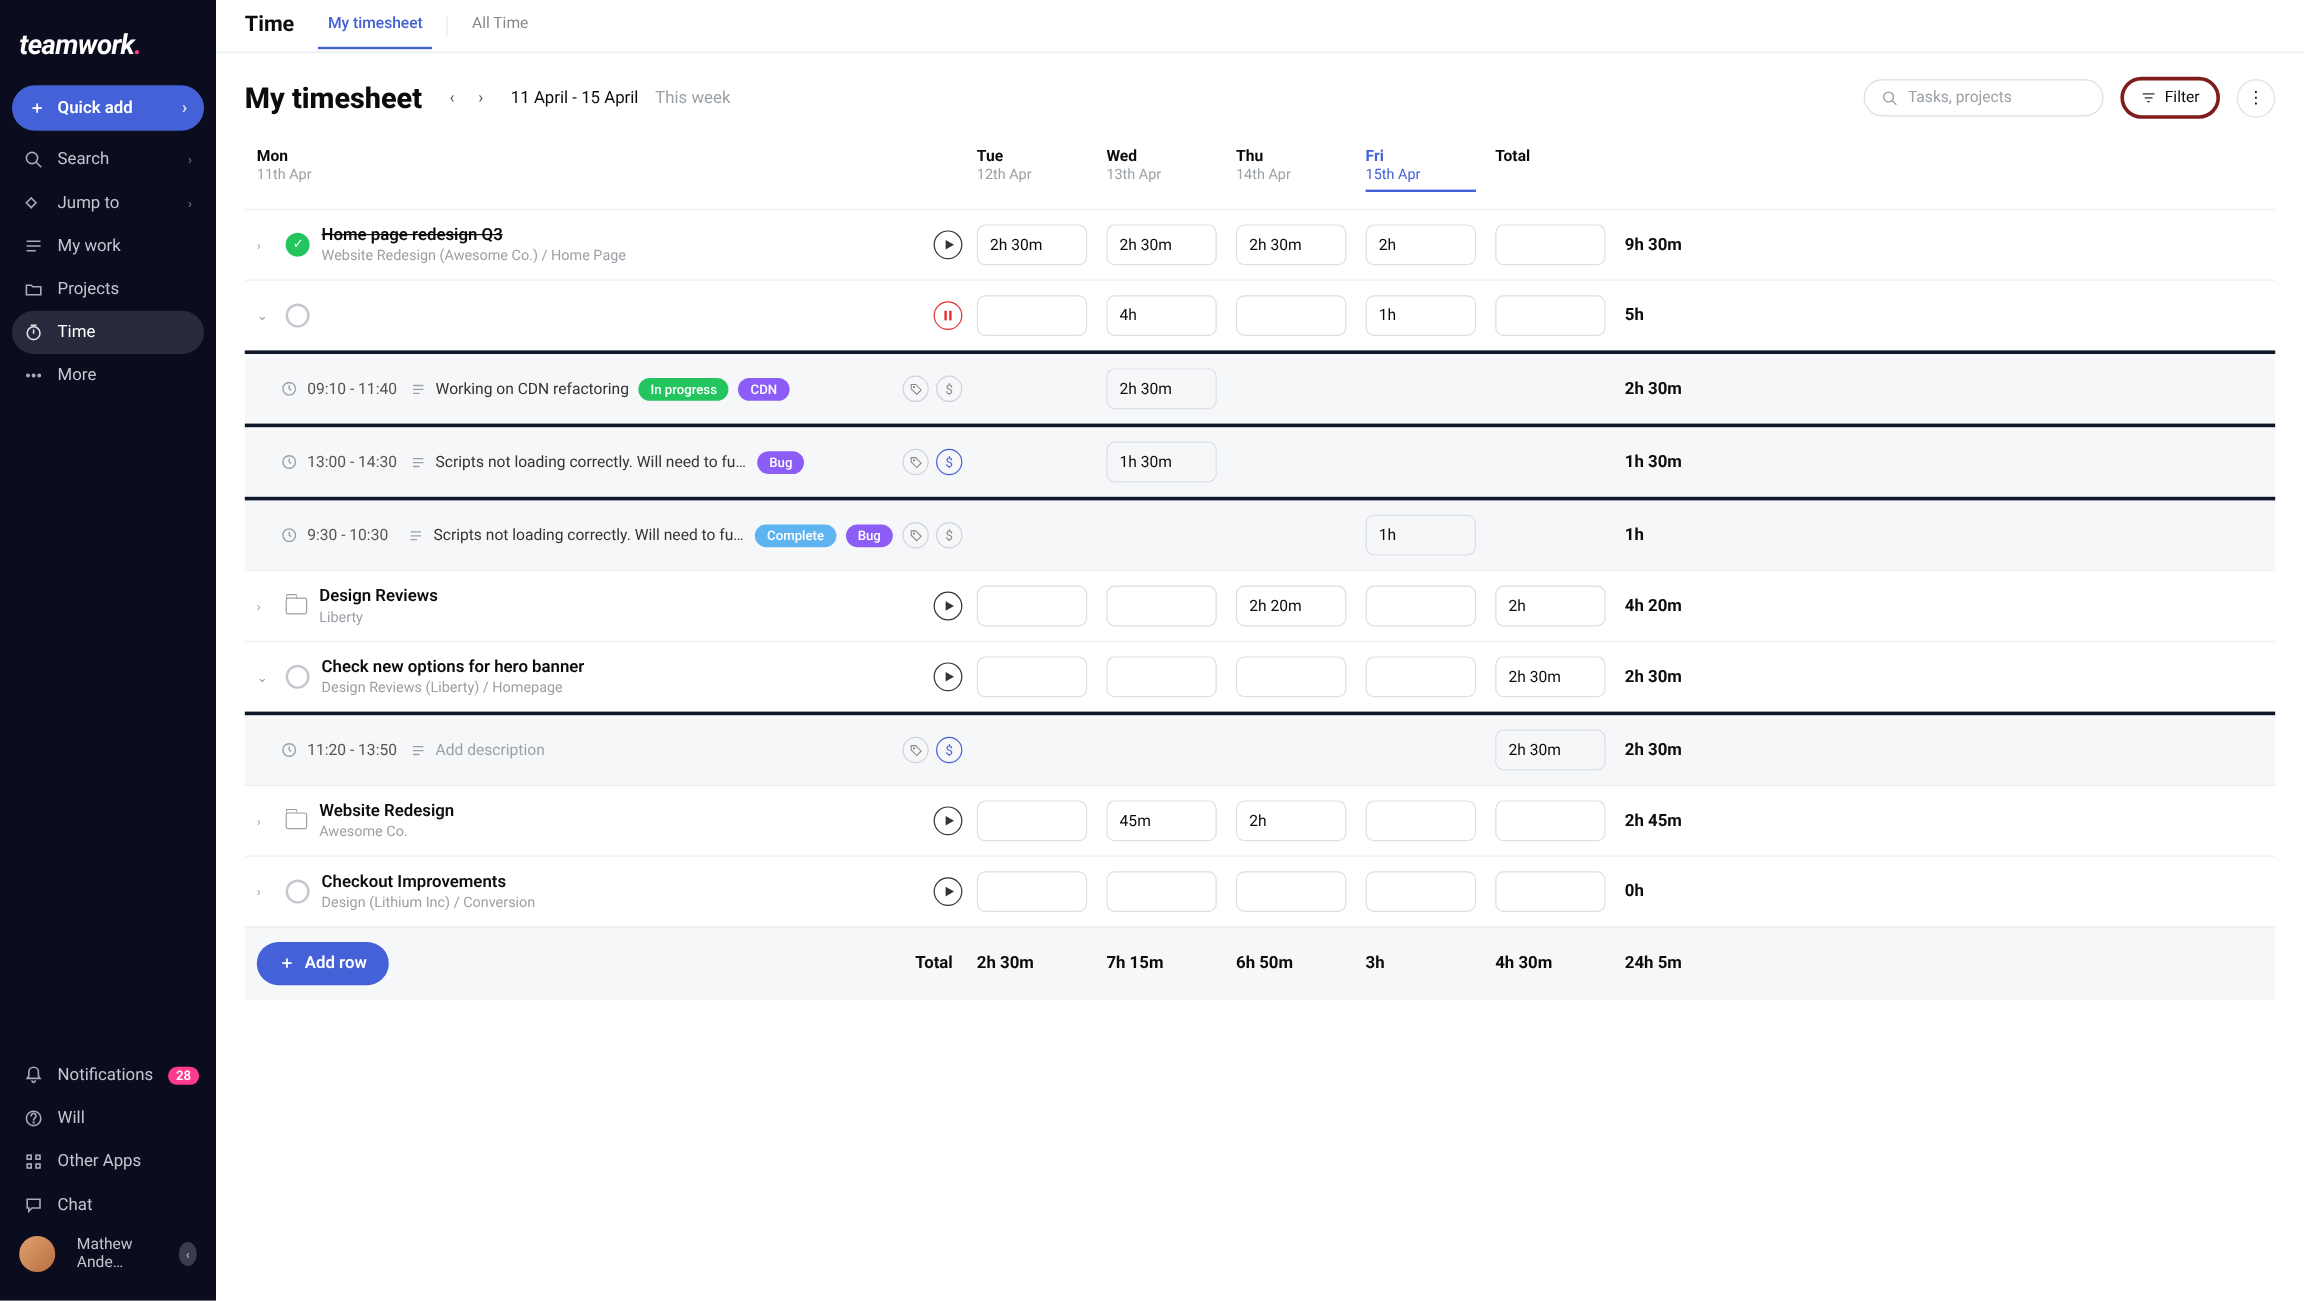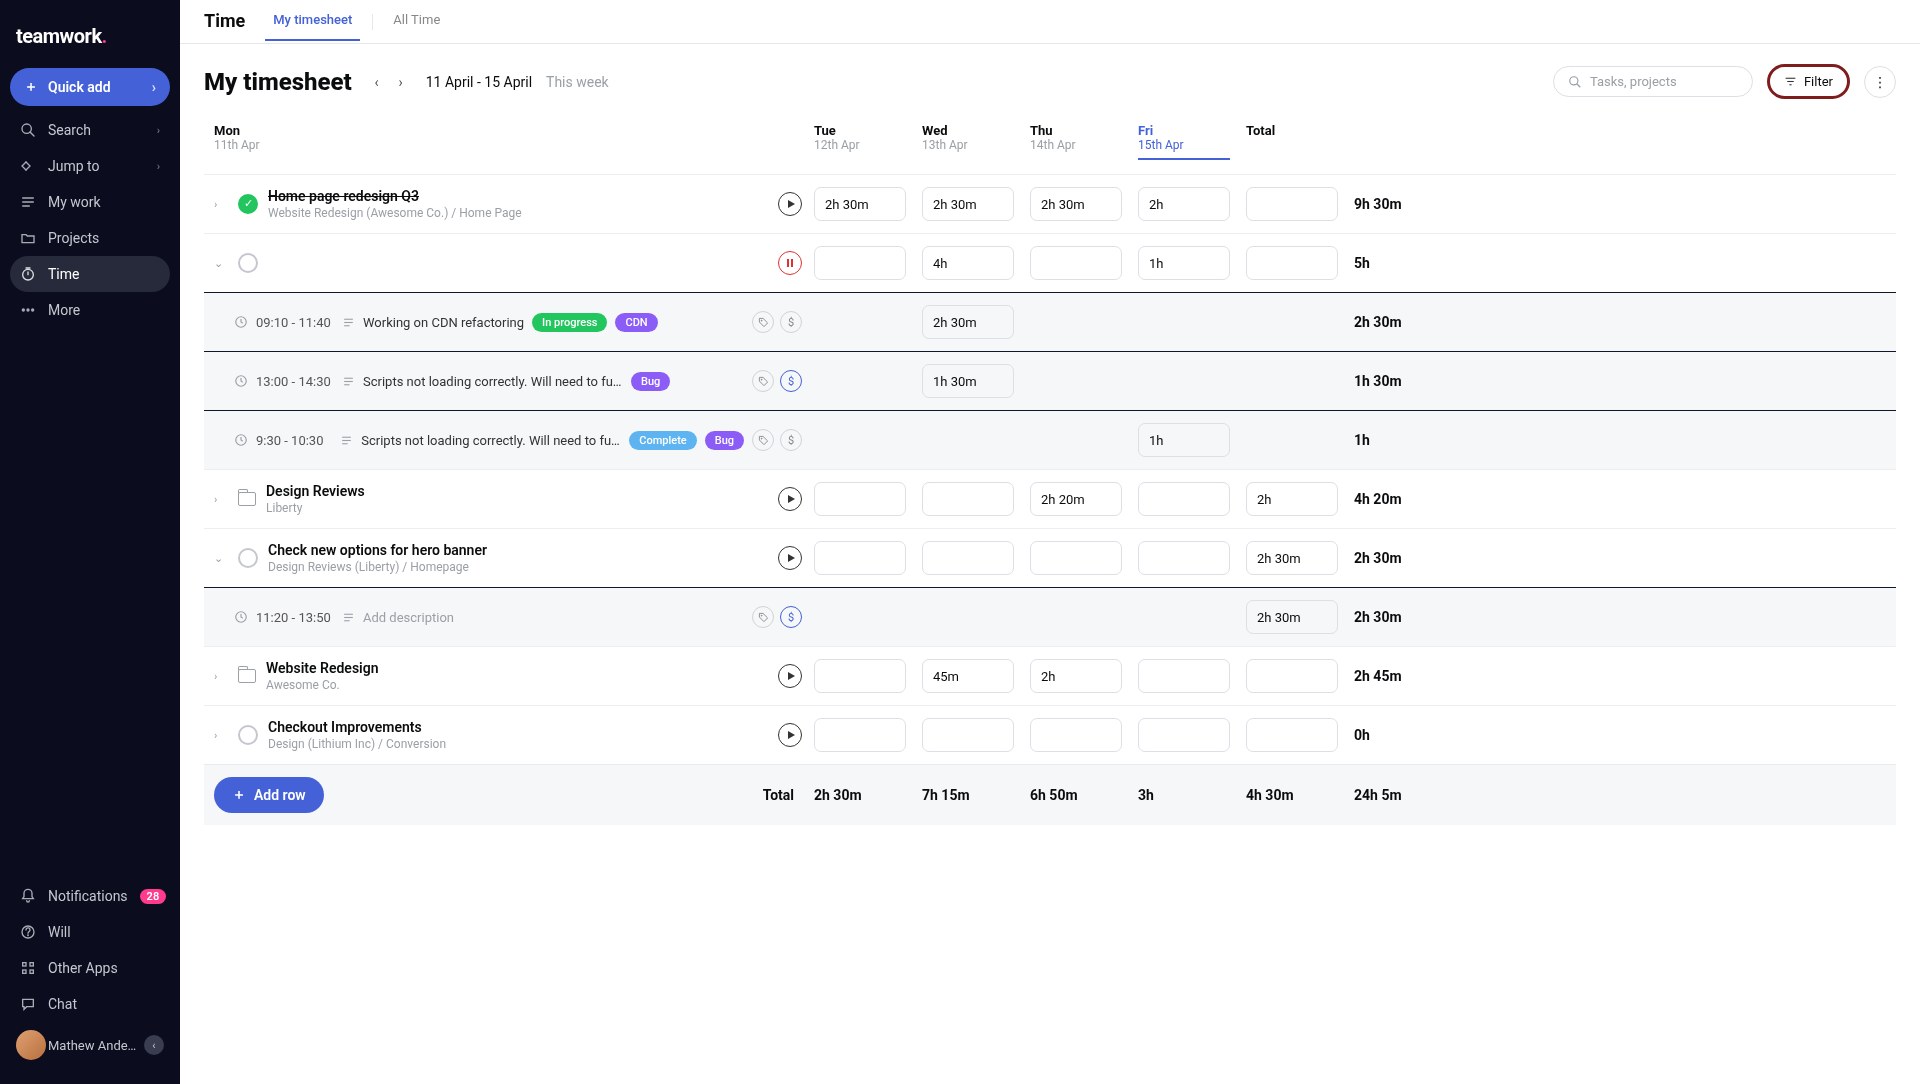--- a/index.html
+++ b/index.html
@@ -1,31 +1,31 @@
 <!DOCTYPE html>
 <html><head>
 <meta charset="utf-8">
 <style>
 * { box-sizing: border-box; margin: 0; padding: 0; }
 body { font-family: -apple-system, BlinkMacSystemFont, "Segoe UI", Roboto, sans-serif; background: #fff; color: #0b0c0d; overflow: hidden; }
 .app { display: flex; height: 100vh; }
 
 
 .sidebar { width: 180px; background: #0b0c1e; color: #fff; display: flex; flex-direction: column; padding: 16px 10px; }
-.logo { font-size: 20px; font-weight: 700; padding: 8px 6px 20px; letter-spacing: -0.5px; }
+.logo { font-size: 23px; font-weight: 700; padding: 8px 6px 20px; letter-spacing: -0.5px; font-style: italic; }
 .logo .dot { color: #ff3b8d; }
 .quick-add { background: #4461d7; border-radius: 20px; padding: 10px 14px; display: flex; align-items: center; gap: 10px; font-size: 14px; font-weight: 600; cursor: pointer; margin-bottom: 6px; }
 .quick-add .chev { margin-left: auto; opacity: 0.85; }
 .nav-item { display: flex; align-items: center; gap: 12px; padding: 10px 10px; font-size: 14px; color: #c5c7d0; cursor: pointer; border-radius: 18px; }
 .nav-item.active { background: #262a3a; color: #fff; }
 .nav-item .chev { margin-left: auto; opacity: 0.6; font-size: 11px; }
 .nav-item .ic { width: 16px; display: inline-flex; justify-content: center; opacity: 0.85; }
 .nav-spacer { flex: 1; }
 .badge { background: #ff3b8d; color: #fff; border-radius: 10px; font-size: 11px; padding: 1px 7px; font-weight: 600; }
-.user-row { display: flex; align-items: center; gap: 2px; padding: 8px 6px; font-size: 13px; color: #c5c7d0; }
+.user-row { display: flex; align-items: center; gap: 18px; padding: 8px 6px; font-size: 13px; color: #c5c7d0; }
 .avatar { width: 30px; height: 30px; border-radius: 50%; background: linear-gradient(135deg,#e0a070,#b87040); flex-shrink: 0; }
 .collapse-btn { width: 20px; height: 20px; background: #3a3d4f; border-radius: 50%; display: flex; align-items: center; justify-content: center; font-size: 11px; cursor: pointer; margin-left: auto; }
 
 
 .main { flex: 1; display: flex; flex-direction: column; overflow: hidden; }
 .topbar { display: flex; align-items: center; gap: 20px; padding: 10px 24px 0; border-bottom: 1px solid #e6e8ec; }
 .topbar h1 { font-size: 18px; font-weight: 700; padding-bottom: 12px; }
 .tabs { display: flex; gap: 12px; }
 .tab { font-size: 13px; color: #888; padding: 0 8px 12px; cursor: pointer; border-bottom: 2px solid transparent; }
 .tab.active { color: #4461d7; border-bottom-color: #4461d7; font-weight: 500; }
@@ -48,21 +48,21 @@
 .col-header { display: grid; grid-template-columns: 600px repeat(5, 108px) 90px; gap: 0; padding: 6px 10px 14px; align-items: start; }
 .col-header .projects-label { font-size: 13px; font-weight: 600; }
 .day-head { font-size: 13px; }
 .day-head .dname { font-weight: 700; }
 .day-head .ddate { color: #9aa0a6; font-size: 12px; }
 .day-head.today .dname, .day-head.today .ddate { color: #4461d7; }
 .day-head.today { border-bottom: 2px solid #4461d7; padding-bottom: 6px; width: 92px; }
 .total-head { font-size: 13px; font-weight: 700; }
 
 .row { display: grid; grid-template-columns: 600px repeat(5, 108px) 90px; align-items: center; padding: 12px 10px; border-top: 1px solid #edeef1; }
-.row.subrow { background: #f6f7f9; border-top: 1px solid #0f172a; }
+.row.subrow { background: #f6f7f9; border-top: 3px solid #0f172a; }
 .row.footer { background: #f6f7f9; font-weight: 700; border-top: 1px solid #e8eaed; }
 
 .task-cell { display: flex; align-items: center; gap: 10px; }
 .expand { width: 14px; color: #9aa0a6; cursor: pointer; font-size: 11px; }
 .status-ic { width: 20px; height: 20px; border-radius: 50%; border: 2px solid #c5c7d0; flex-shrink: 0; }
 .status-ic.done { background: #22c55e; border-color: #22c55e; position: relative; }
 .status-ic.done::after { content: "✓"; color: #fff; font-size: 11px; position: absolute; top: 1px; left: 4px; }
 .folder-ic { width: 18px; height: 14px; border: 1.5px solid #9aa0a6; border-radius: 2px; position: relative; flex-shrink: 0; }
 .folder-ic::before { content: ""; position: absolute; top: -4px; left: -1.5px; width: 8px; height: 3px; border: 1.5px solid #9aa0a6; border-bottom: none; border-radius: 2px 2px 0 0; }
 .task-text { display: flex; flex-direction: column; gap: 2px; min-width: 0; justify-content: center; }

